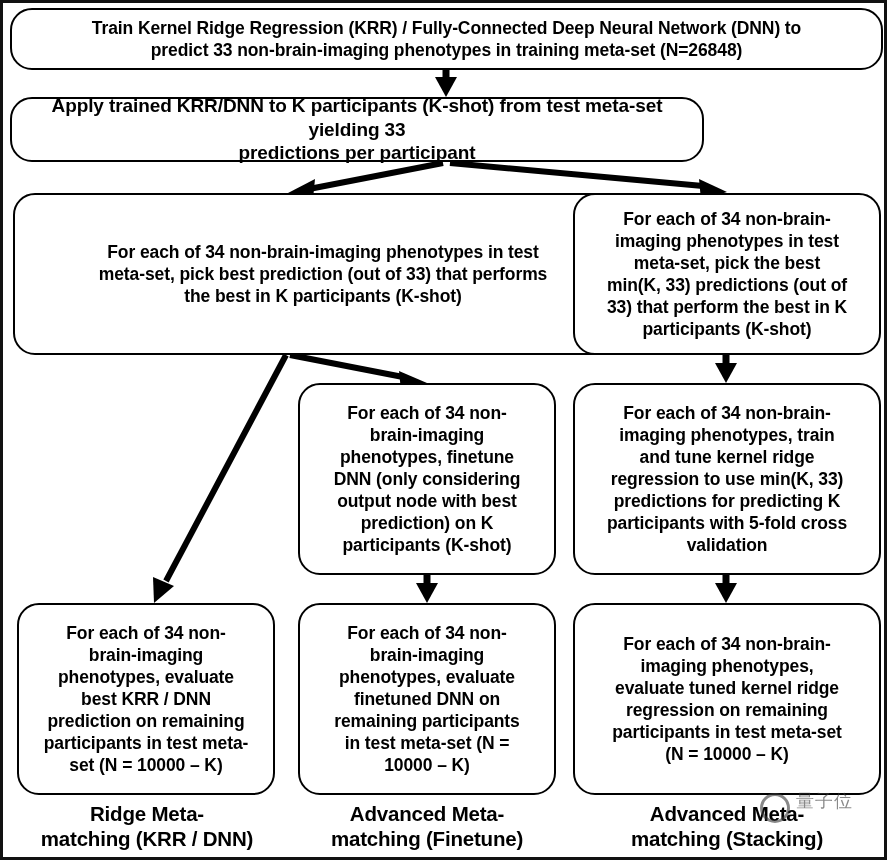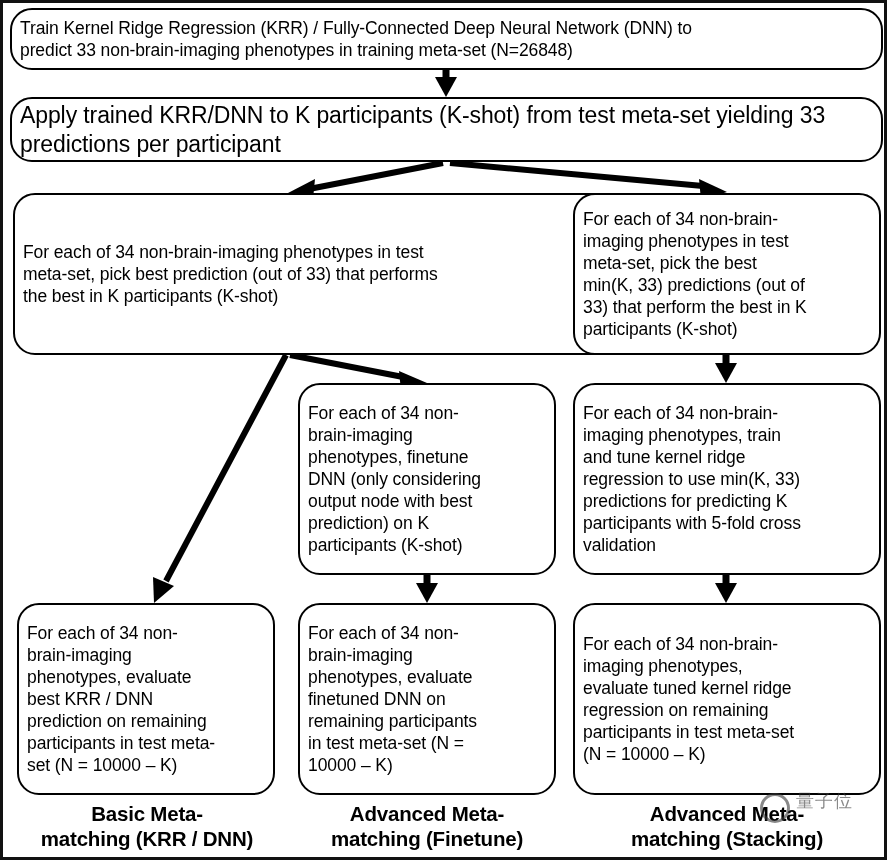--- a/index.html
+++ b/index.html
@@ -23,25 +23,26 @@
   
   .box {
     position: absolute;
     box-sizing: border-box;
     border: 2.5px solid #000000;
     border-radius: 22px;
     background: #ffffff;
     display: flex;
     align-items: center;
     justify-content: center;
-    text-align: left;
+    text-align: center;
     padding: 4px 8px;
     line-height: 1.26;
     white-space: pre-line;
     letter-spacing: -0.1px;
+    font-weight: bold;
   }
   .box .txt {
     display: block;
     width: 100%;
     white-space: pre-line;
   }
   
   .caption {
     position: absolute;
     text-align: center;
@@ -136,21 +137,21 @@
       <line x1="723" y1="572" x2="723" y2="588" stroke="#000" stroke-width="7"></line>
       <polygon points="723,600 712,580 734,580" fill="#000"></polygon>
     </g>
   </svg>
 
   <div class="box" style="left:7px; top:5px; width:873px; height:62px; font-size:17.5px;">
     <span class="txt">Train Kernel Ridge Regression (KRR) / Fully-Connected Deep Neural Network (DNN) to
 predict 33 non-brain-imaging phenotypes in training meta-set (N=26848)</span>
   </div>
 
-  <div class="box" style="left:7px; top:94px; width:873px; height:65px; font-size:23px;">
+  <div class="box" style="left:7px; top:94px; width:694px; height:65px; font-size:19px;">
     <span class="txt">Apply trained KRR/DNN to K participants (K-shot) from test meta-set yielding 33
 predictions per participant</span>
   </div>
 
   <div class="box" style="left:10px; top:190px; width:620px; height:162px; font-size:17.5px;">
     <span class="txt">For each of 34 non-brain-imaging phenotypes in test
 meta-set, pick best prediction (out of 33) that performs
 the best in K participants (K-shot)</span>
   </div>
 
@@ -205,21 +206,21 @@
 
   <div class="box" style="left:570px; top:600px; width:308px; height:192px; font-size:17.5px;">
     <span class="txt">For each of 34 non-brain-
 imaging phenotypes,
 evaluate tuned kernel ridge
 regression on remaining
 participants in test meta-set
 (N = 10000 – K)</span>
   </div>
 
-  <div class="caption" style="left:8px; top:798px; width:272px; font-size:20.5px;">Basic Meta-
+  <div class="caption" style="left:8px; top:798px; width:272px; font-size:20.5px;">Ridge Meta-
 matching (KRR / DNN)</div>
 
   <div class="caption" style="left:290px; top:798px; width:268px; font-size:20.5px;">Advanced Meta-
 matching (Finetune)</div>
 
   <div class="caption" style="left:566px; top:798px; width:316px; font-size:20.5px;">Advanced Meta-
 matching (Stacking)</div>
 
   <div id="watermark">
     <div class="wm-dot"></div>

